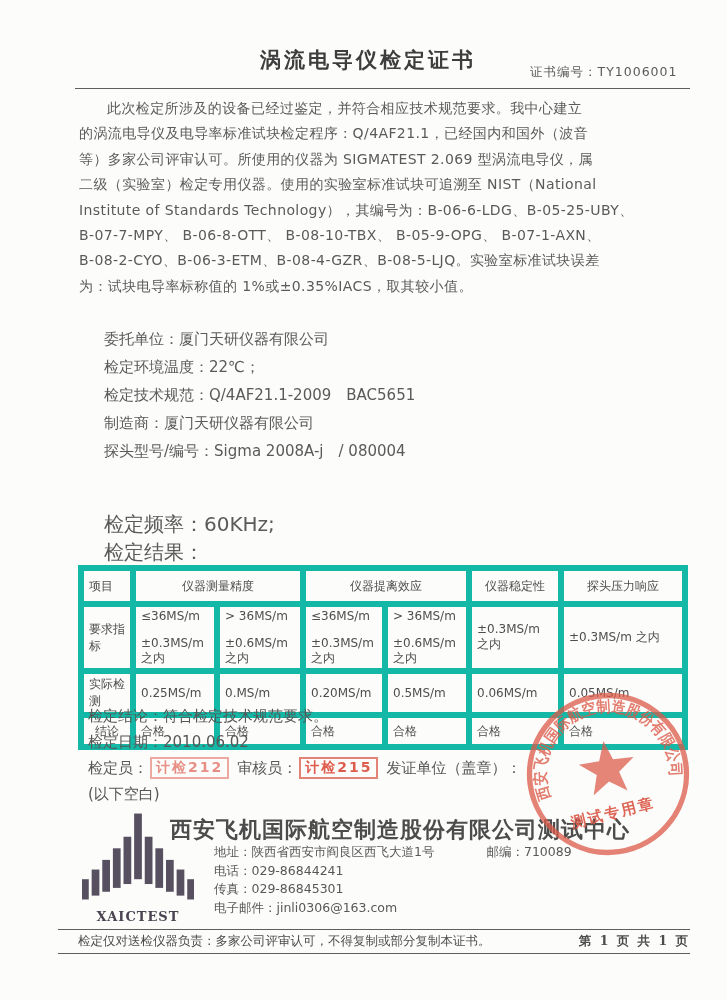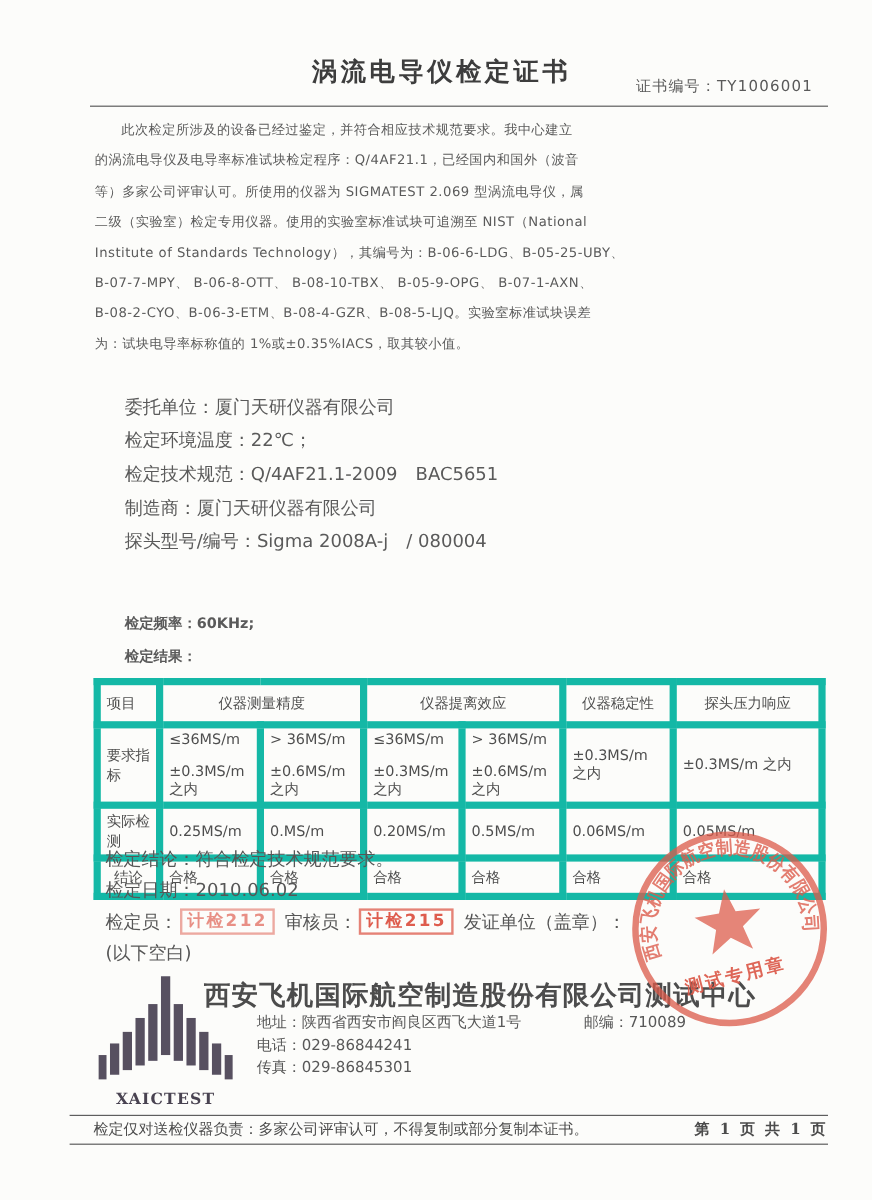--- a/index.html
+++ b/index.html
@@ -8,28 +8,28 @@
   .hline{position:absolute;height:1px;background:#5e5e5e;}
 
   
   .title{position:absolute;top:46px;left:78px;width:580px;text-align:center;
          font-family:"DejaVu Serif","Liberation Serif",serif;font-size:21px;font-weight:bold;
          letter-spacing:3px;color:#3d3d3d;}
   .cert-no{position:absolute;top:64px;left:530px;font-size:12.5px;color:#5a5a5a;letter-spacing:1px;}
   .line-title{top:88px;left:75px;width:615px;}
 
   
-  .intro{position:absolute;top:96px;left:79px;width:580px;font-size:11px;line-height:25.4px;
+  .intro{position:absolute;top:96px;left:79px;width:580px;font-size:14px;line-height:25.4px;
          color:#5a5a5a;letter-spacing:.4px;}
   .intro .ind{text-indent:2em;}
 
   
   .details{position:absolute;top:330px;left:104px;font-size:15px;color:#5a5a5a;}
   .details .row,.freq .row{height:28px;}
-  .freq{position:absolute;top:511px;left:104px;font-size:12px;color:#5a5a5a;font-weight:bold;}
+  .freq{position:absolute;top:511px;left:104px;font-size:20px;color:#5a5a5a;}
 
   
   table.results{position:absolute;top:565px;left:78px;width:604px;border-collapse:collapse;
                 table-layout:fixed;font-size:12px;color:#4e4e4e;}
   .results td{border:6px solid #14b8a6;padding:2px 5px;vertical-align:middle;}
   .results .hd{text-align:center;}
   .results .req-cell div{line-height:1.25;}
   .results .req-cell div:first-child{margin-bottom:12px;}
   .results .r1 td{height:26px;}
   .results .r2 td{height:54px;}
@@ -198,20 +198,21 @@
     <div class="logo-text">XAICTEST</div>
   </div>
 
   <div class="org-name">西安飞机国际航空制造股份有限公司测试中心</div>
   <div class="contacts">
     <div>
       <span>地址：</span><span>陕西省西安市阎良区西飞大道1号</span><span class="zip"><span>邮编：</span><span>710089</span></span>
     </div>
     <div><span>电话：</span><span>029-86844241</span></div>
     <div><span>传真：</span><span>029-86845301</span></div>
+    <div><span>电子邮件：</span><span>jinli0306@163.com</span></div>
   </div>
 
   <svg class="seal" viewBox="0 0 160 160">
     <circle cx="80" cy="80" r="73" fill="none" stroke="#dc5a4a" stroke-width="5" opacity="0.82"></circle>
     <path id="sealRing" d="M 24,95 A 58,58 0 1 1 136,95" fill="none"></path>
     <text font-size="14.5" fill="#dc5a4a" font-weight="bold" opacity="0.85">
       <textPath href="#sealRing" textLength="208" lengthAdjust="spacingAndGlyphs">西安飞机国际航空制造股份有限公司</textPath>
     </text>
     <polygon opacity="0.8" fill="#dc5a4a" points="80,49 86.5,67.1 105.7,67.7 90.5,79.4 95.9,97.8 80,87 64.1,97.8 69.5,79.4 54.3,67.7 73.5,67.1"></polygon>
     <text x="80" y="121" text-anchor="middle" font-size="14" fill="#dc5a4a" font-weight="bold" letter-spacing="2" transform="rotate(-6 80 121)">测试专用章</text>

